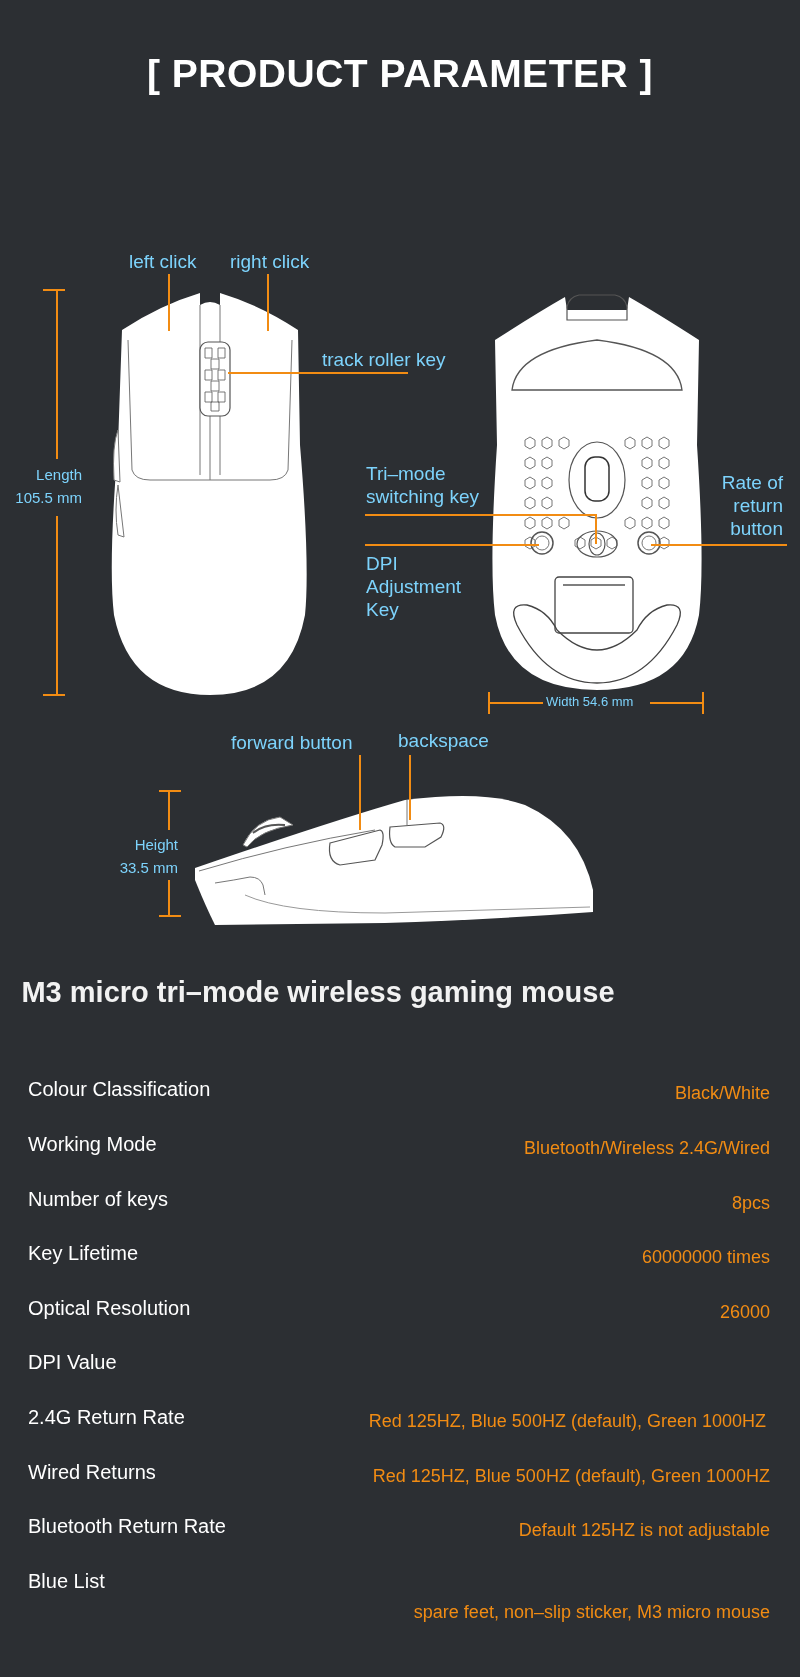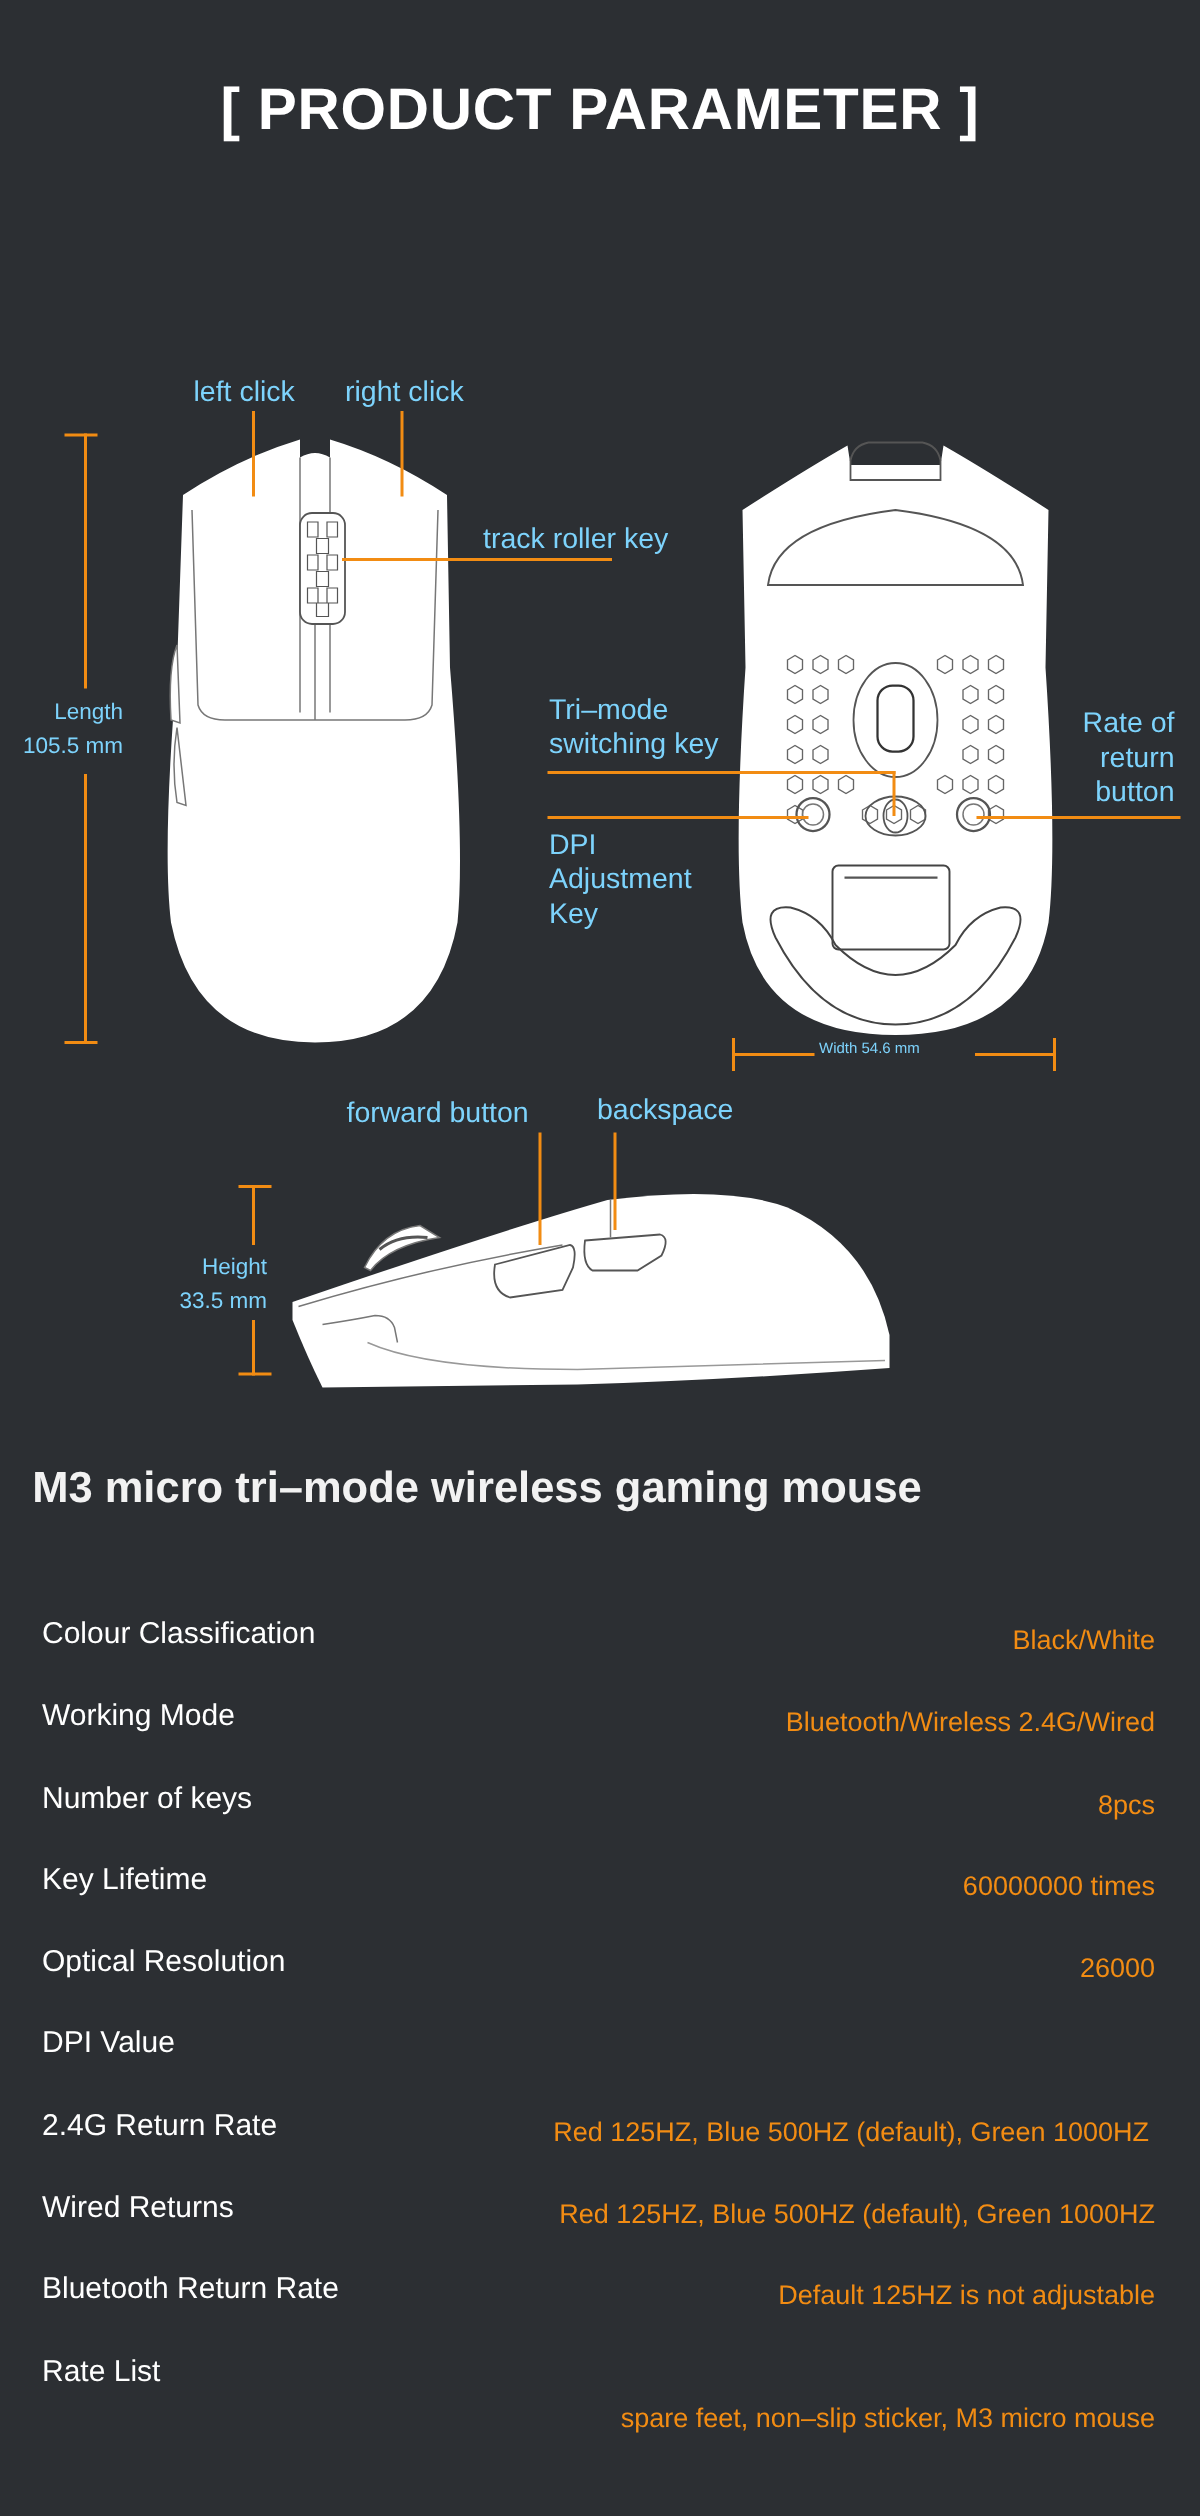--- a/index.html
+++ b/index.html
@@ -96,21 +96,21 @@
 <div class="lbl" style="left:366px; top:576px;">Adjustment</div>
 <div class="lbl" style="left:366px; top:599px;">Key</div>
 
 <div class="lbl right" style="left:680px; top:472px; width:103px;">Rate of</div>
 <div class="lbl right" style="left:680px; top:495px; width:103px;">return</div>
 <div class="lbl right" style="left:680px; top:518px; width:103px;">button</div>
 <div class="orange-line" style="left:651px; top:544px; width:136px; height:2px;"></div>
 
 <div class="orange-line" style="left:488px; top:692px; width:2px; height:22px;"></div>
 <div class="orange-line" style="left:488px; top:702px; width:55px; height:2px;"></div>
-<div class="lbl small" style="left:546px; top:694px; font-size:10px;">Width 54.6 mm</div>
+<div class="lbl small" style="left:546px; top:694px; font-size:13px;">Width 54.6 mm</div>
 <div class="orange-line" style="left:650px; top:702px; width:54px; height:2px;"></div>
 <div class="orange-line" style="left:702px; top:692px; width:2px; height:22px;"></div>
 
 <svg width="420" height="150" style="left:185px; top:785px;" viewBox="0 0 420 150">
   <path d="M10,83 Q150,35 220,15 Q300,5 340,20 Q395,45 408,105 L408,127 Q300,135 200,138 L30,140 Q20,120 10,95 Z" fill="#ffffff"></path>
   <path d="M58,60 Q70,35 95,32 L108,40 Q75,45 62,62 Z" fill="#ffffff" stroke="#777" stroke-width="1"></path>
   <path d="M68,48 Q80,38 100,40" stroke="#555" stroke-width="2" fill="none"></path>
   <path d="M145,58 L195,45 Q200,46 197,60 L190,75 L155,80 Q142,76 145,58 Z" fill="none" stroke="#555" stroke-width="1.2"></path>
   <path d="M205,42 L255,38 Q262,40 256,52 L240,62 L210,62 Q203,58 205,42 Z" fill="none" stroke="#555" stroke-width="1.2"></path>
   <path d="M14,86 Q100,60 190,45" stroke="#777" stroke-width="1" fill="none"></path>
@@ -163,16 +163,16 @@
   </div>
   <div class="spec-row" style="top:1440px;">
     <span class="spec-label">Wired Returns</span>
     <span class="spec-value">Red 125HZ, Blue 500HZ (default), Green 1000HZ</span>
   </div>
   <div class="spec-row" style="top:1494px;">
     <span class="spec-label">Bluetooth Return Rate</span>
     <span class="spec-value">Default 125HZ is not adjustable</span>
   </div>
   <div class="spec-row" style="top:1549px; height:60px;">
-    <span class="spec-label">Rate List</span>
+    <span class="spec-label">Blue List</span>
     <span class="spec-value" style="top:28px;">spare feet, non–slip sticker, M3 micro mouse</span>
   </div>
 </div>
 
 </body></html>

